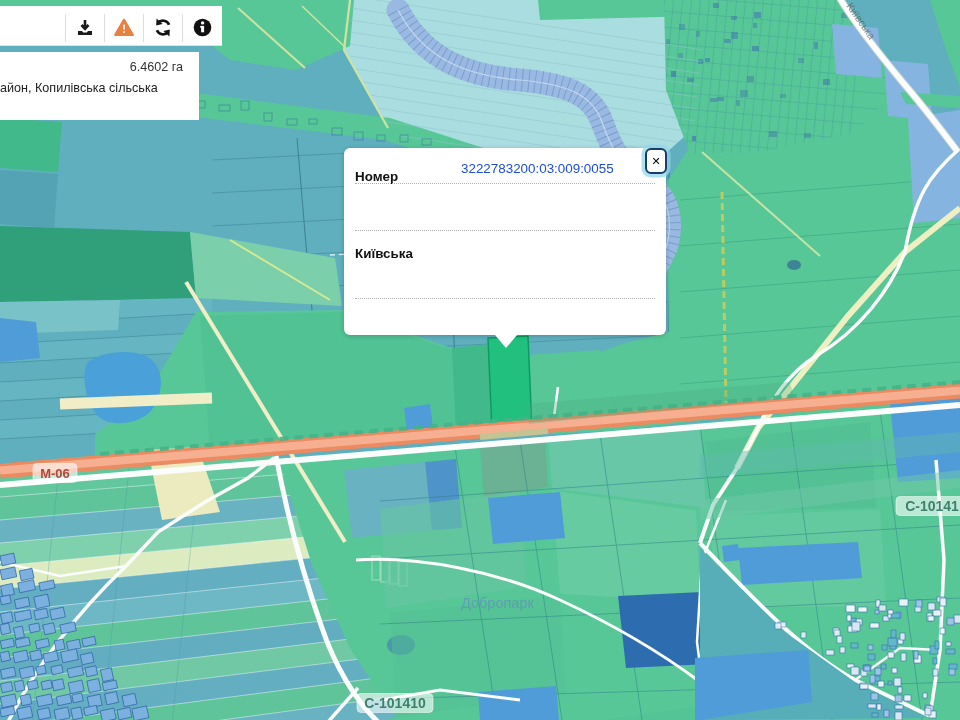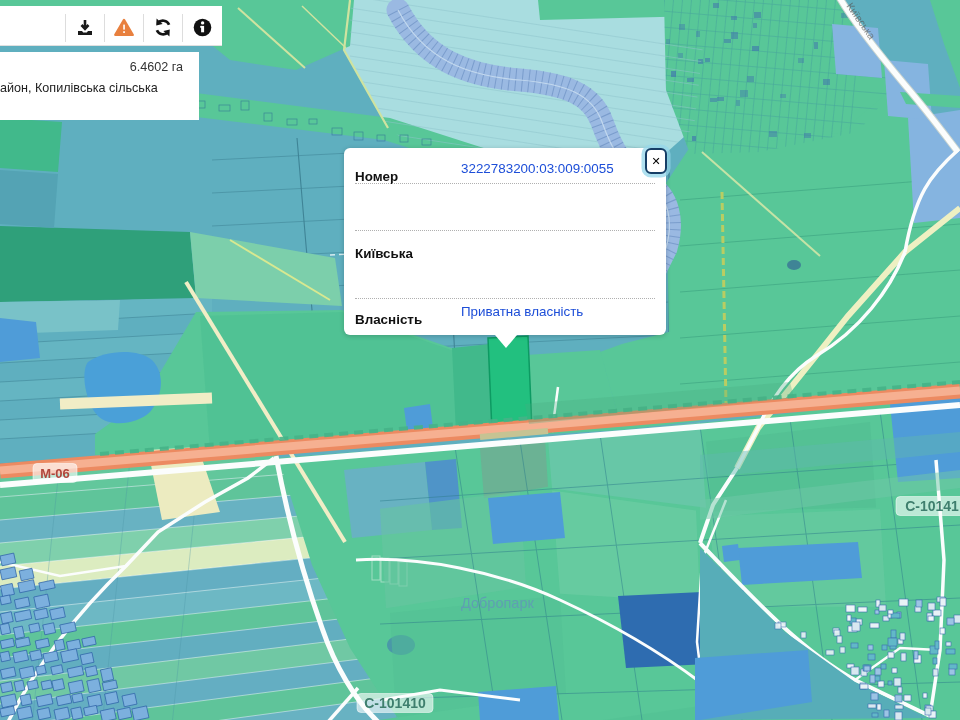--- a/index.html
+++ b/index.html
@@ -537,16 +537,12 @@
  <div class="prow" style="top:11px">
       <span class="plbl">Номер</span>
       <div class="pval">3222783200:03:009:0055</div>
     </div>
  <div class="psep" style="top:35px"></div>
  <div class="psep" style="top:82px"></div>
  <div class="prow" style="top:88px">
       <span class="plbl">Київська</span>
     </div>
  <div class="psep" style="top:150px"></div>
- <div class="prow" style="top:154px">
-      <span class="plbl">Власність</span>
-      <div class="pval">Приватна власність</div>
-    </div>
 </div>
 </body></html>

